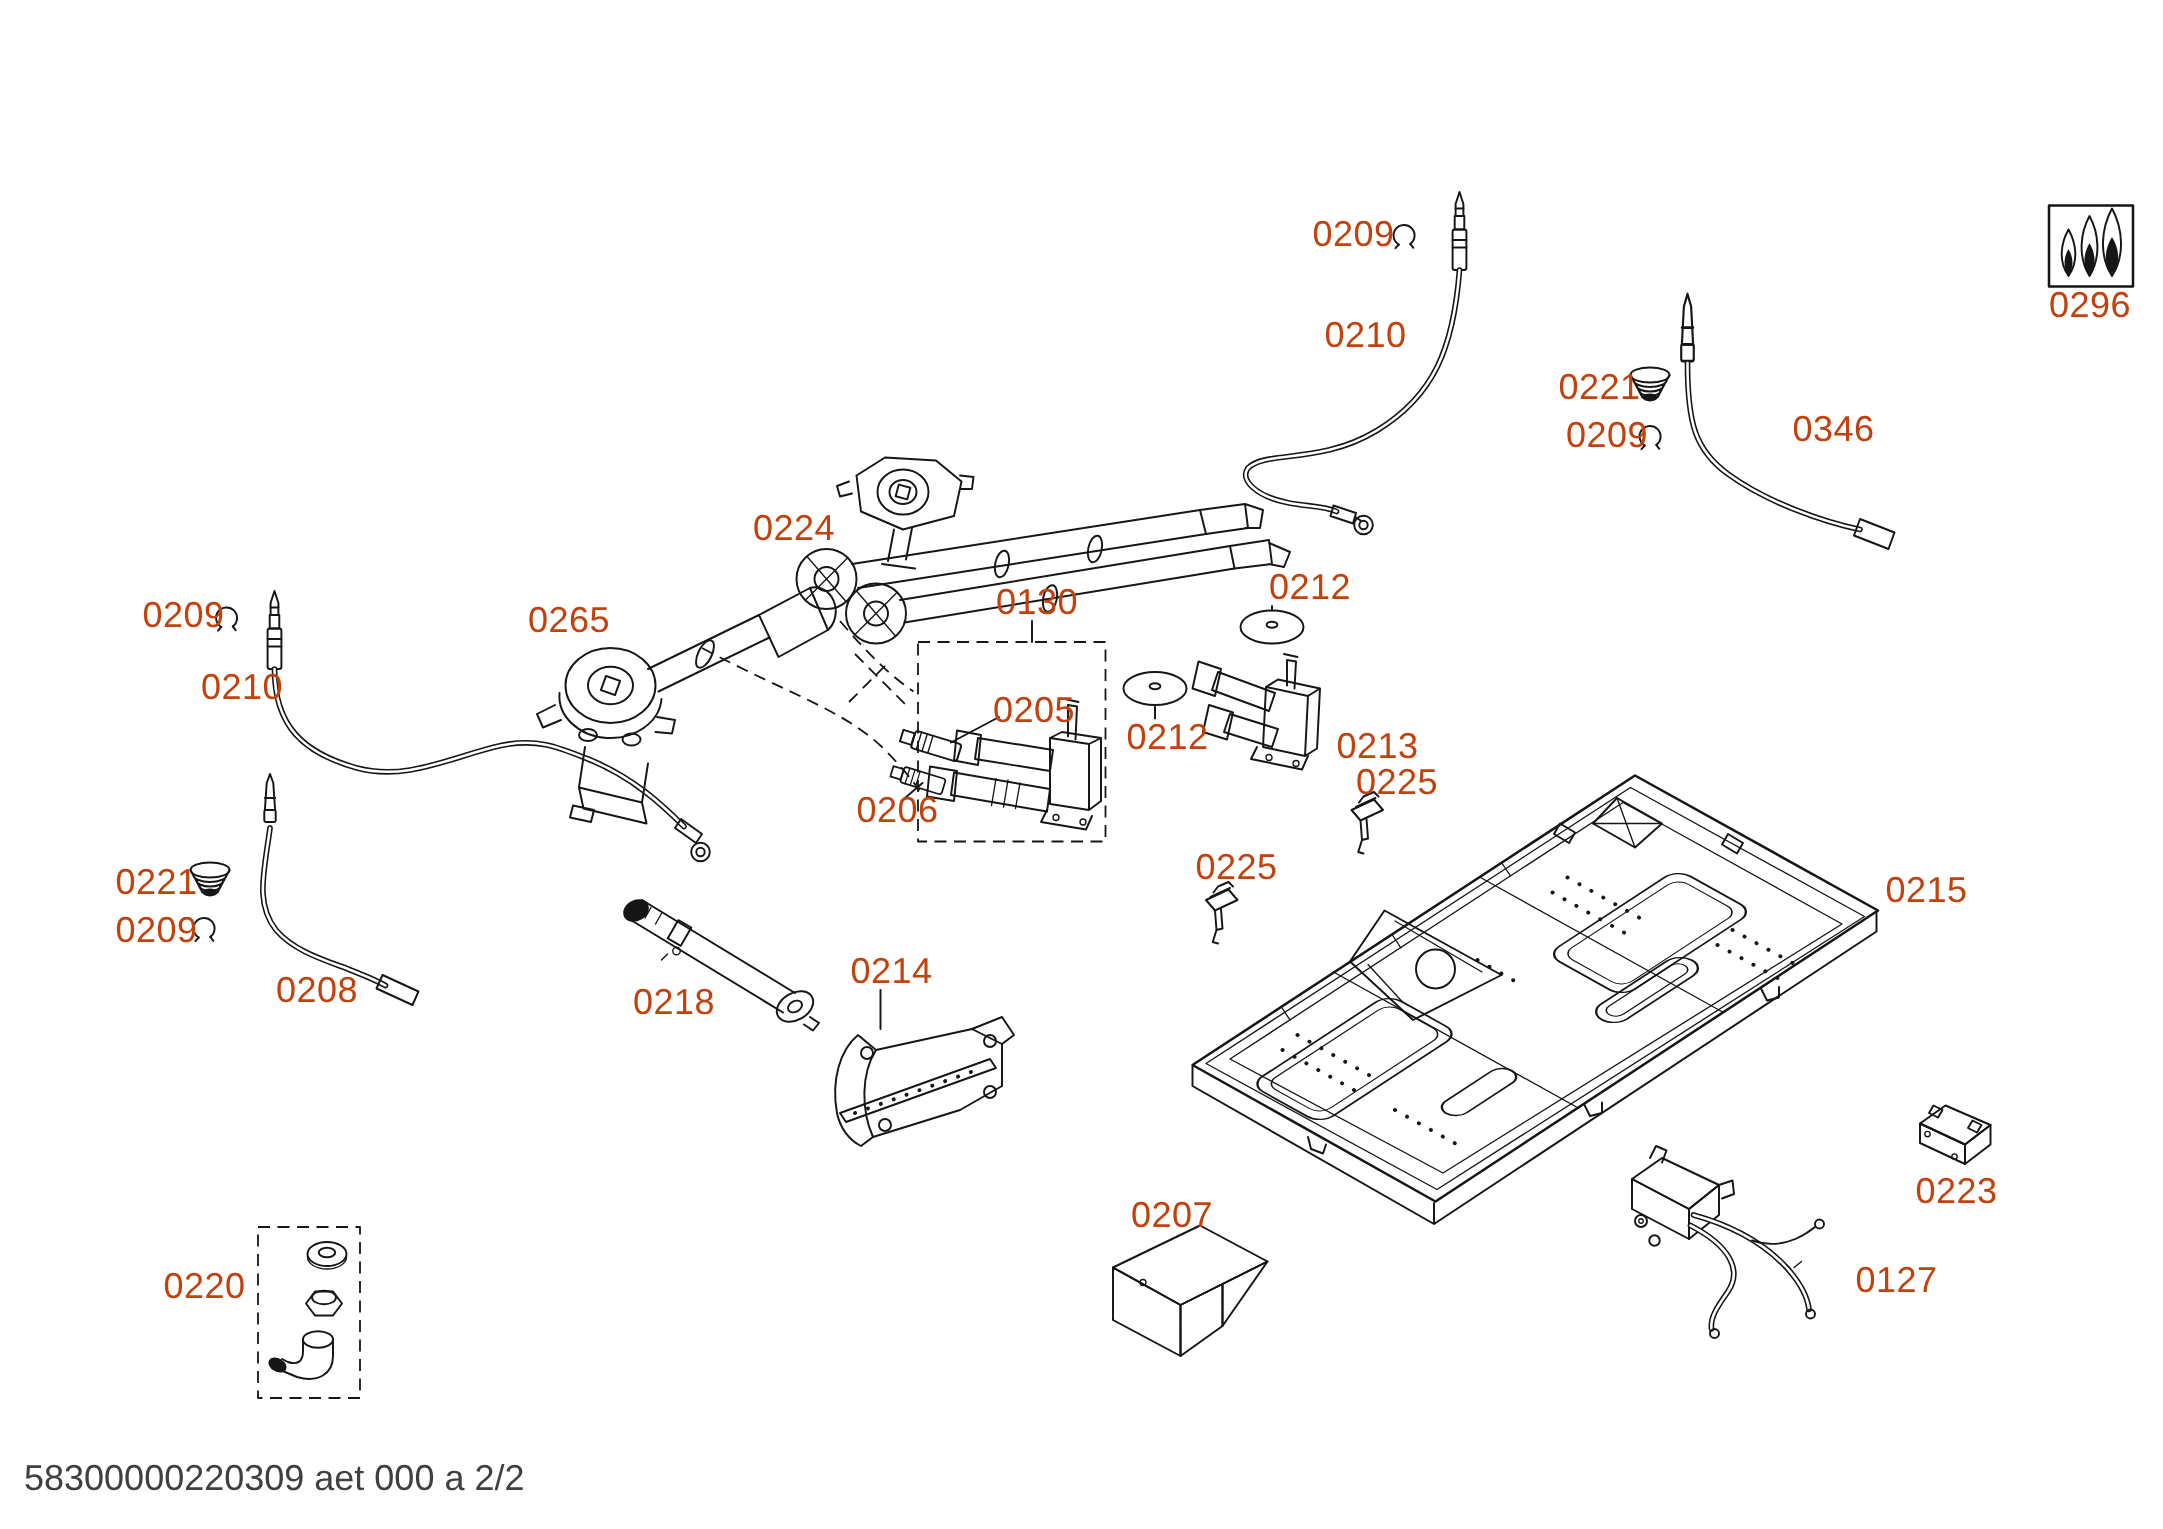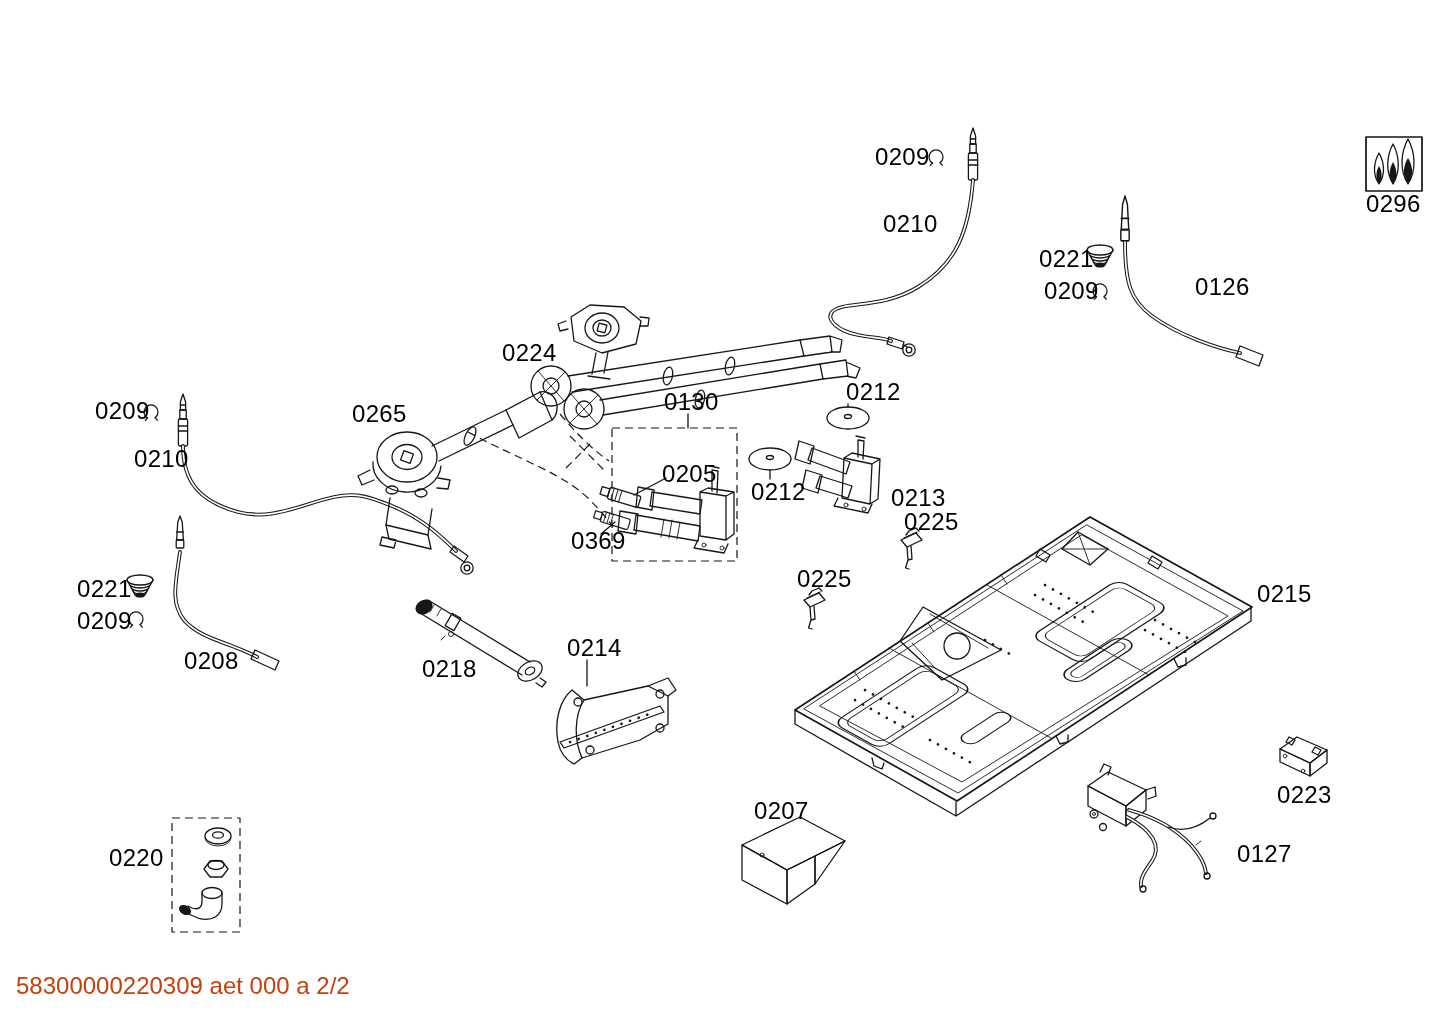--- a/index.html
+++ b/index.html
@@ -1,21 +1,21 @@
 <!DOCTYPE html>
 <html><head>
 <meta charset="utf-8">
 <style>
   html,body{margin:0;padding:0;background:#fff;}
   .canvas{position:relative;width:1442px;height:1019px;background:#ffffff;
           font-family:"Liberation Sans",sans-serif;overflow:hidden;}
   .canvas svg{position:absolute;left:0;top:0;}
-  .lbl{position:absolute;font-size:24px;line-height:1.0;color:#000000;
+  .lbl{position:absolute;font-size:24px;line-height:1.0;color:#c2410c;
        letter-spacing:.3px;white-space:nowrap;}
-  .footer{position:absolute;left:16px;top:972px;font-size:24px;color:#c2410c;}
+  .footer{position:absolute;left:16px;top:972px;font-size:24px;color:#404040;}
   .ln{fill:none;stroke:#161616;stroke-width:1.3;stroke-linecap:round;stroke-linejoin:round;}
   .ln2{fill:none;stroke:#161616;stroke-width:1.7;stroke-linecap:round;stroke-linejoin:round;}
   .thin{fill:none;stroke:#161616;stroke-width:0.9;stroke-linecap:round;stroke-linejoin:round;}
   .dash{fill:none;stroke:#161616;stroke-width:1.2;stroke-dasharray:8 5;stroke-linejoin:round;}
   .dots{fill:none;stroke:#161616;stroke-width:2.6;stroke-dasharray:0.1 9;stroke-linecap:round;}
   .w-out{fill:none;stroke:#161616;stroke-width:3.8;stroke-linecap:round;}
   .w-in{fill:none;stroke:#ffffff;stroke-width:1.7;stroke-linecap:round;}
   .blk{fill:#161616;stroke:none;}
 </style>
 </head>
@@ -300,32 +300,32 @@
 <div class="lbl" style="left:184px;top:649px">0208</div>
 <div class="lbl" style="left:77px;top:577px">0221</div>
 <div class="lbl" style="left:77px;top:609px">0209</div>
 <div class="lbl" style="left:109px;top:846px">0220</div>
 <div class="lbl" style="left:422px;top:657px">0218</div>
 <div class="lbl" style="left:567px;top:636px">0214</div>
 <div class="lbl" style="left:352px;top:402px">0265</div>
 <div class="lbl" style="left:502px;top:341px">0224</div>
 <div class="lbl" style="left:664px;top:390px">0130</div>
 <div class="lbl" style="left:662px;top:462px">0205</div>
-<div class="lbl" style="left:571px;top:529px">0369</div>
+<div class="lbl" style="left:571px;top:529px">0206</div>
 <div class="lbl" style="left:846px;top:380px">0212</div>
 <div class="lbl" style="left:751px;top:480px">0212</div>
 <div class="lbl" style="left:891px;top:486px">0213</div>
 <div class="lbl" style="left:904px;top:510px">0225</div>
 <div class="lbl" style="left:797px;top:567px">0225</div>
 <div class="lbl" style="left:1257px;top:582px">0215</div>
 <div class="lbl" style="left:754px;top:799px">0207</div>
 <div class="lbl" style="left:1237px;top:842px">0127</div>
 <div class="lbl" style="left:1277px;top:783px">0223</div>
 <div class="lbl" style="left:875px;top:145px">0209</div>
 <div class="lbl" style="left:883px;top:212px">0210</div>
 <div class="lbl" style="left:1039px;top:247px">0221</div>
 <div class="lbl" style="left:1044px;top:279px">0209</div>
-<div class="lbl" style="left:1195px;top:275px">0126</div>
+<div class="lbl" style="left:1195px;top:275px">0346</div>
 <div class="lbl" style="left:1366px;top:192px">0296</div>
 
 <div class="footer">58300000220309 aet 000 a 2/2</div>
 
 </div>
 
 </body></html>

